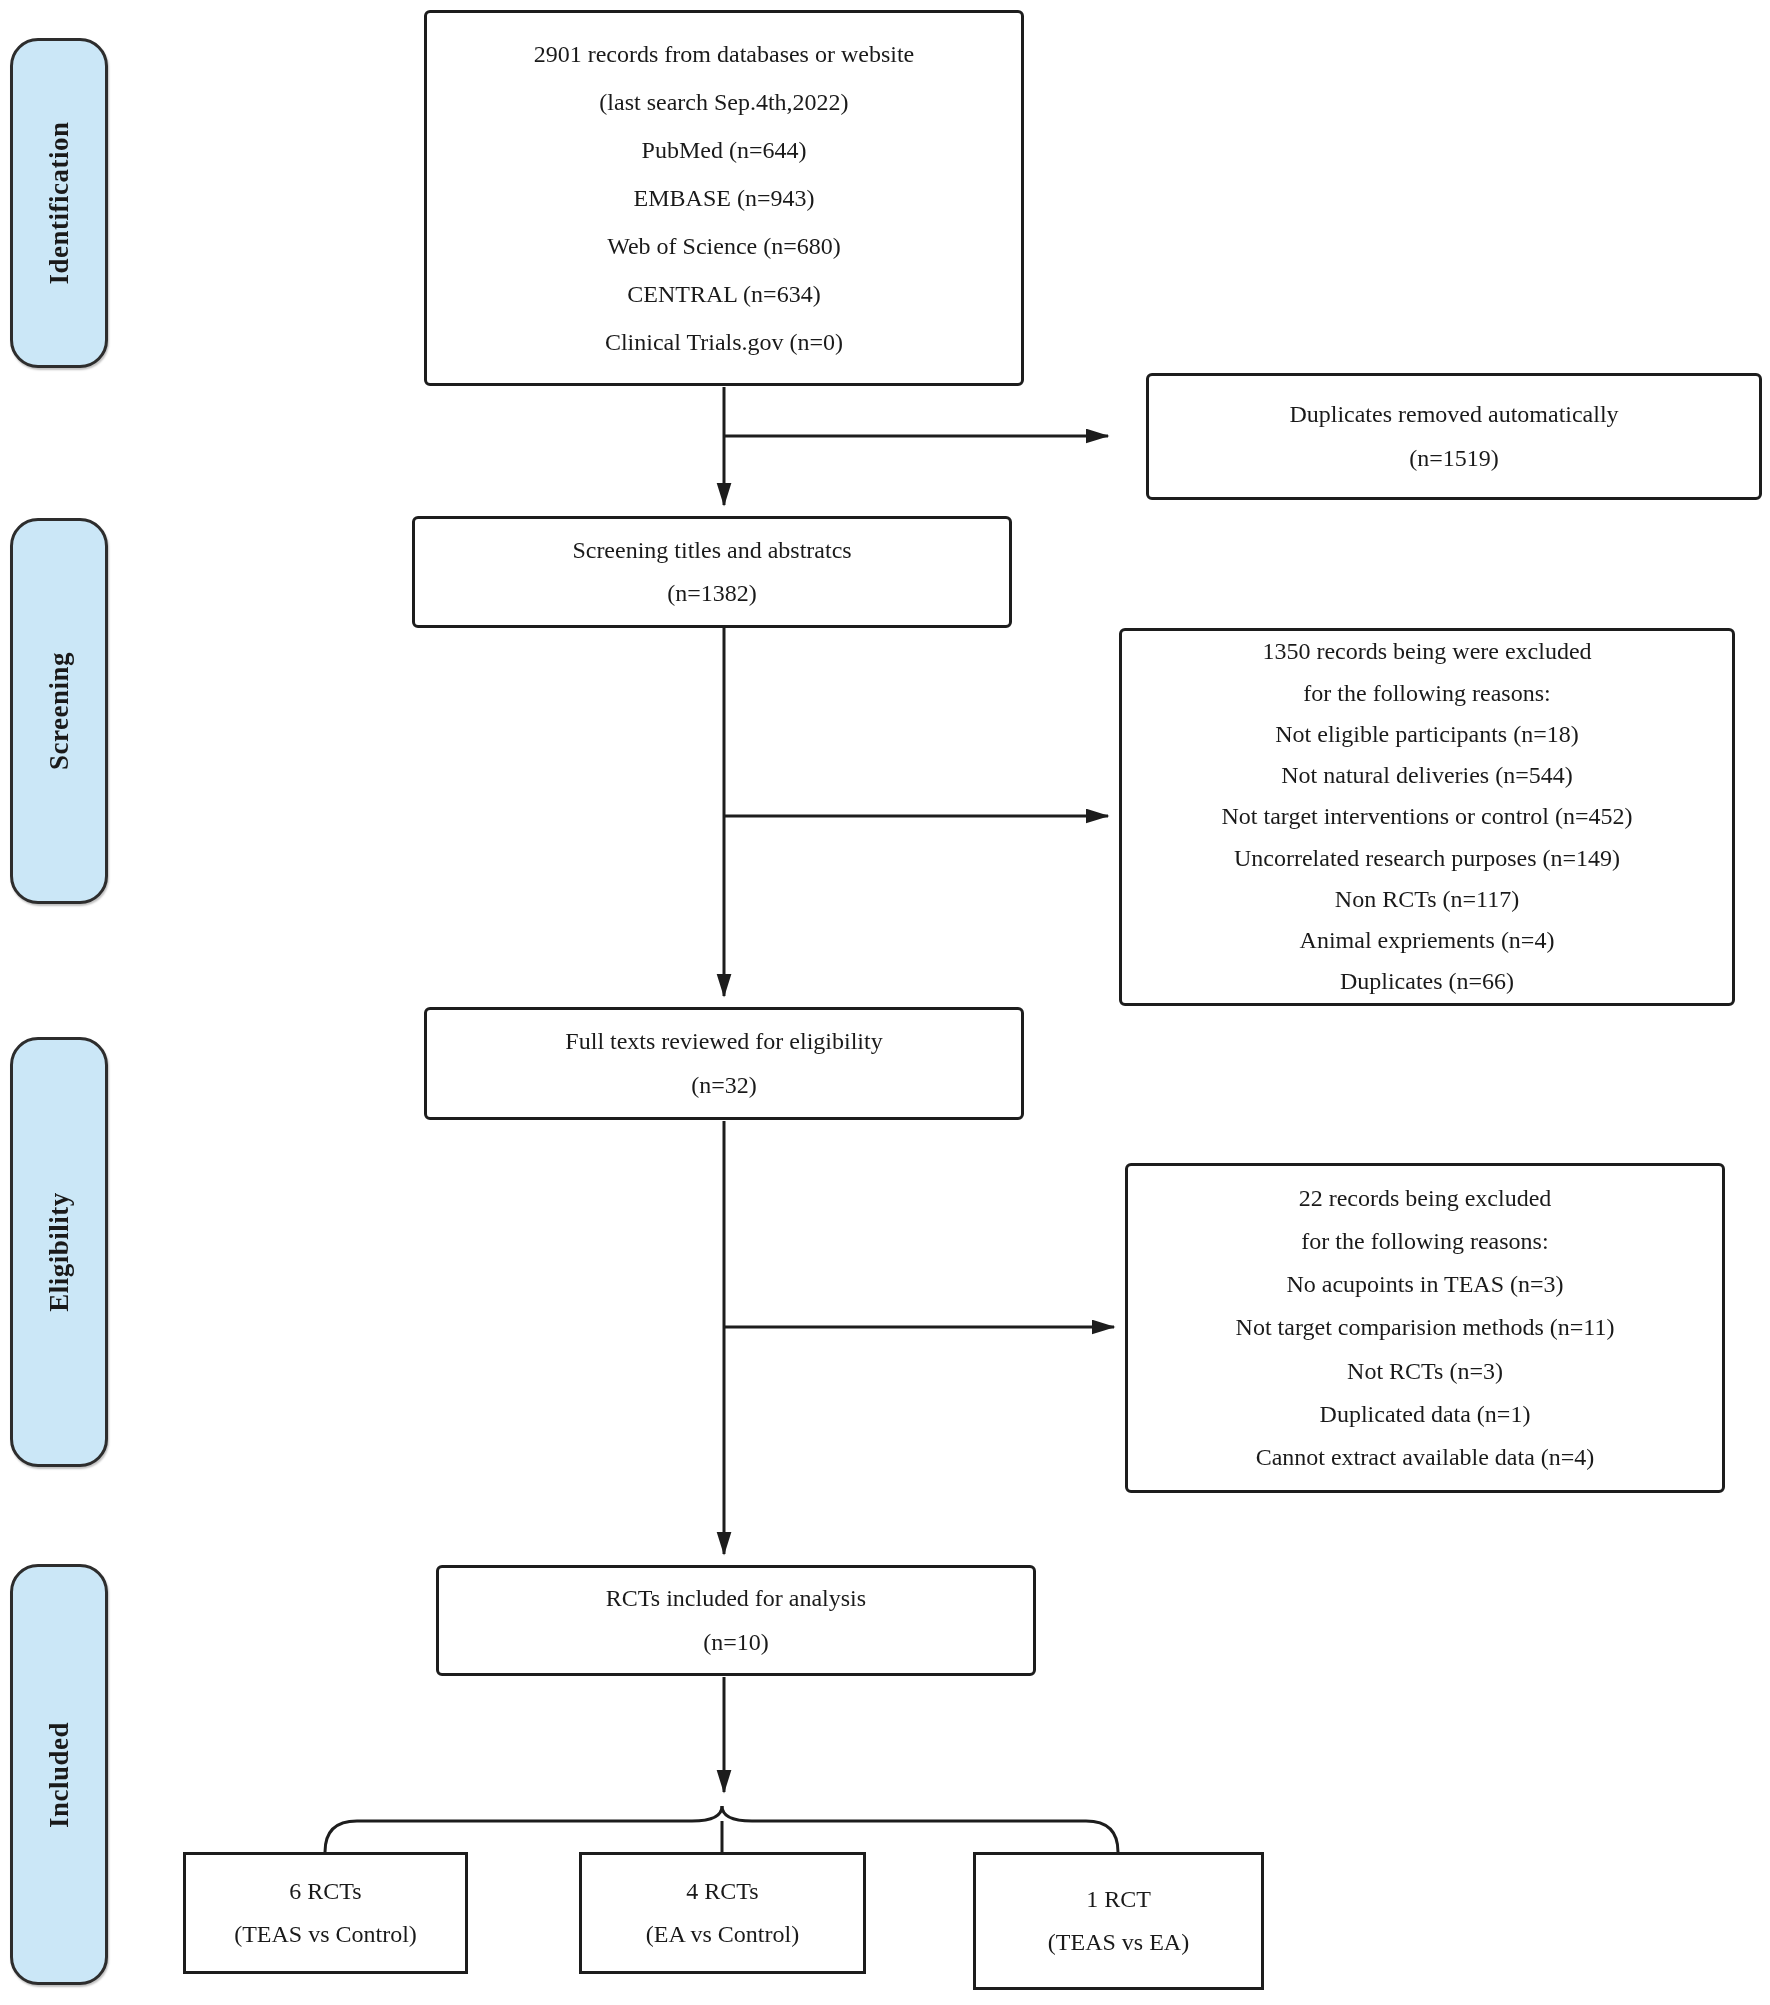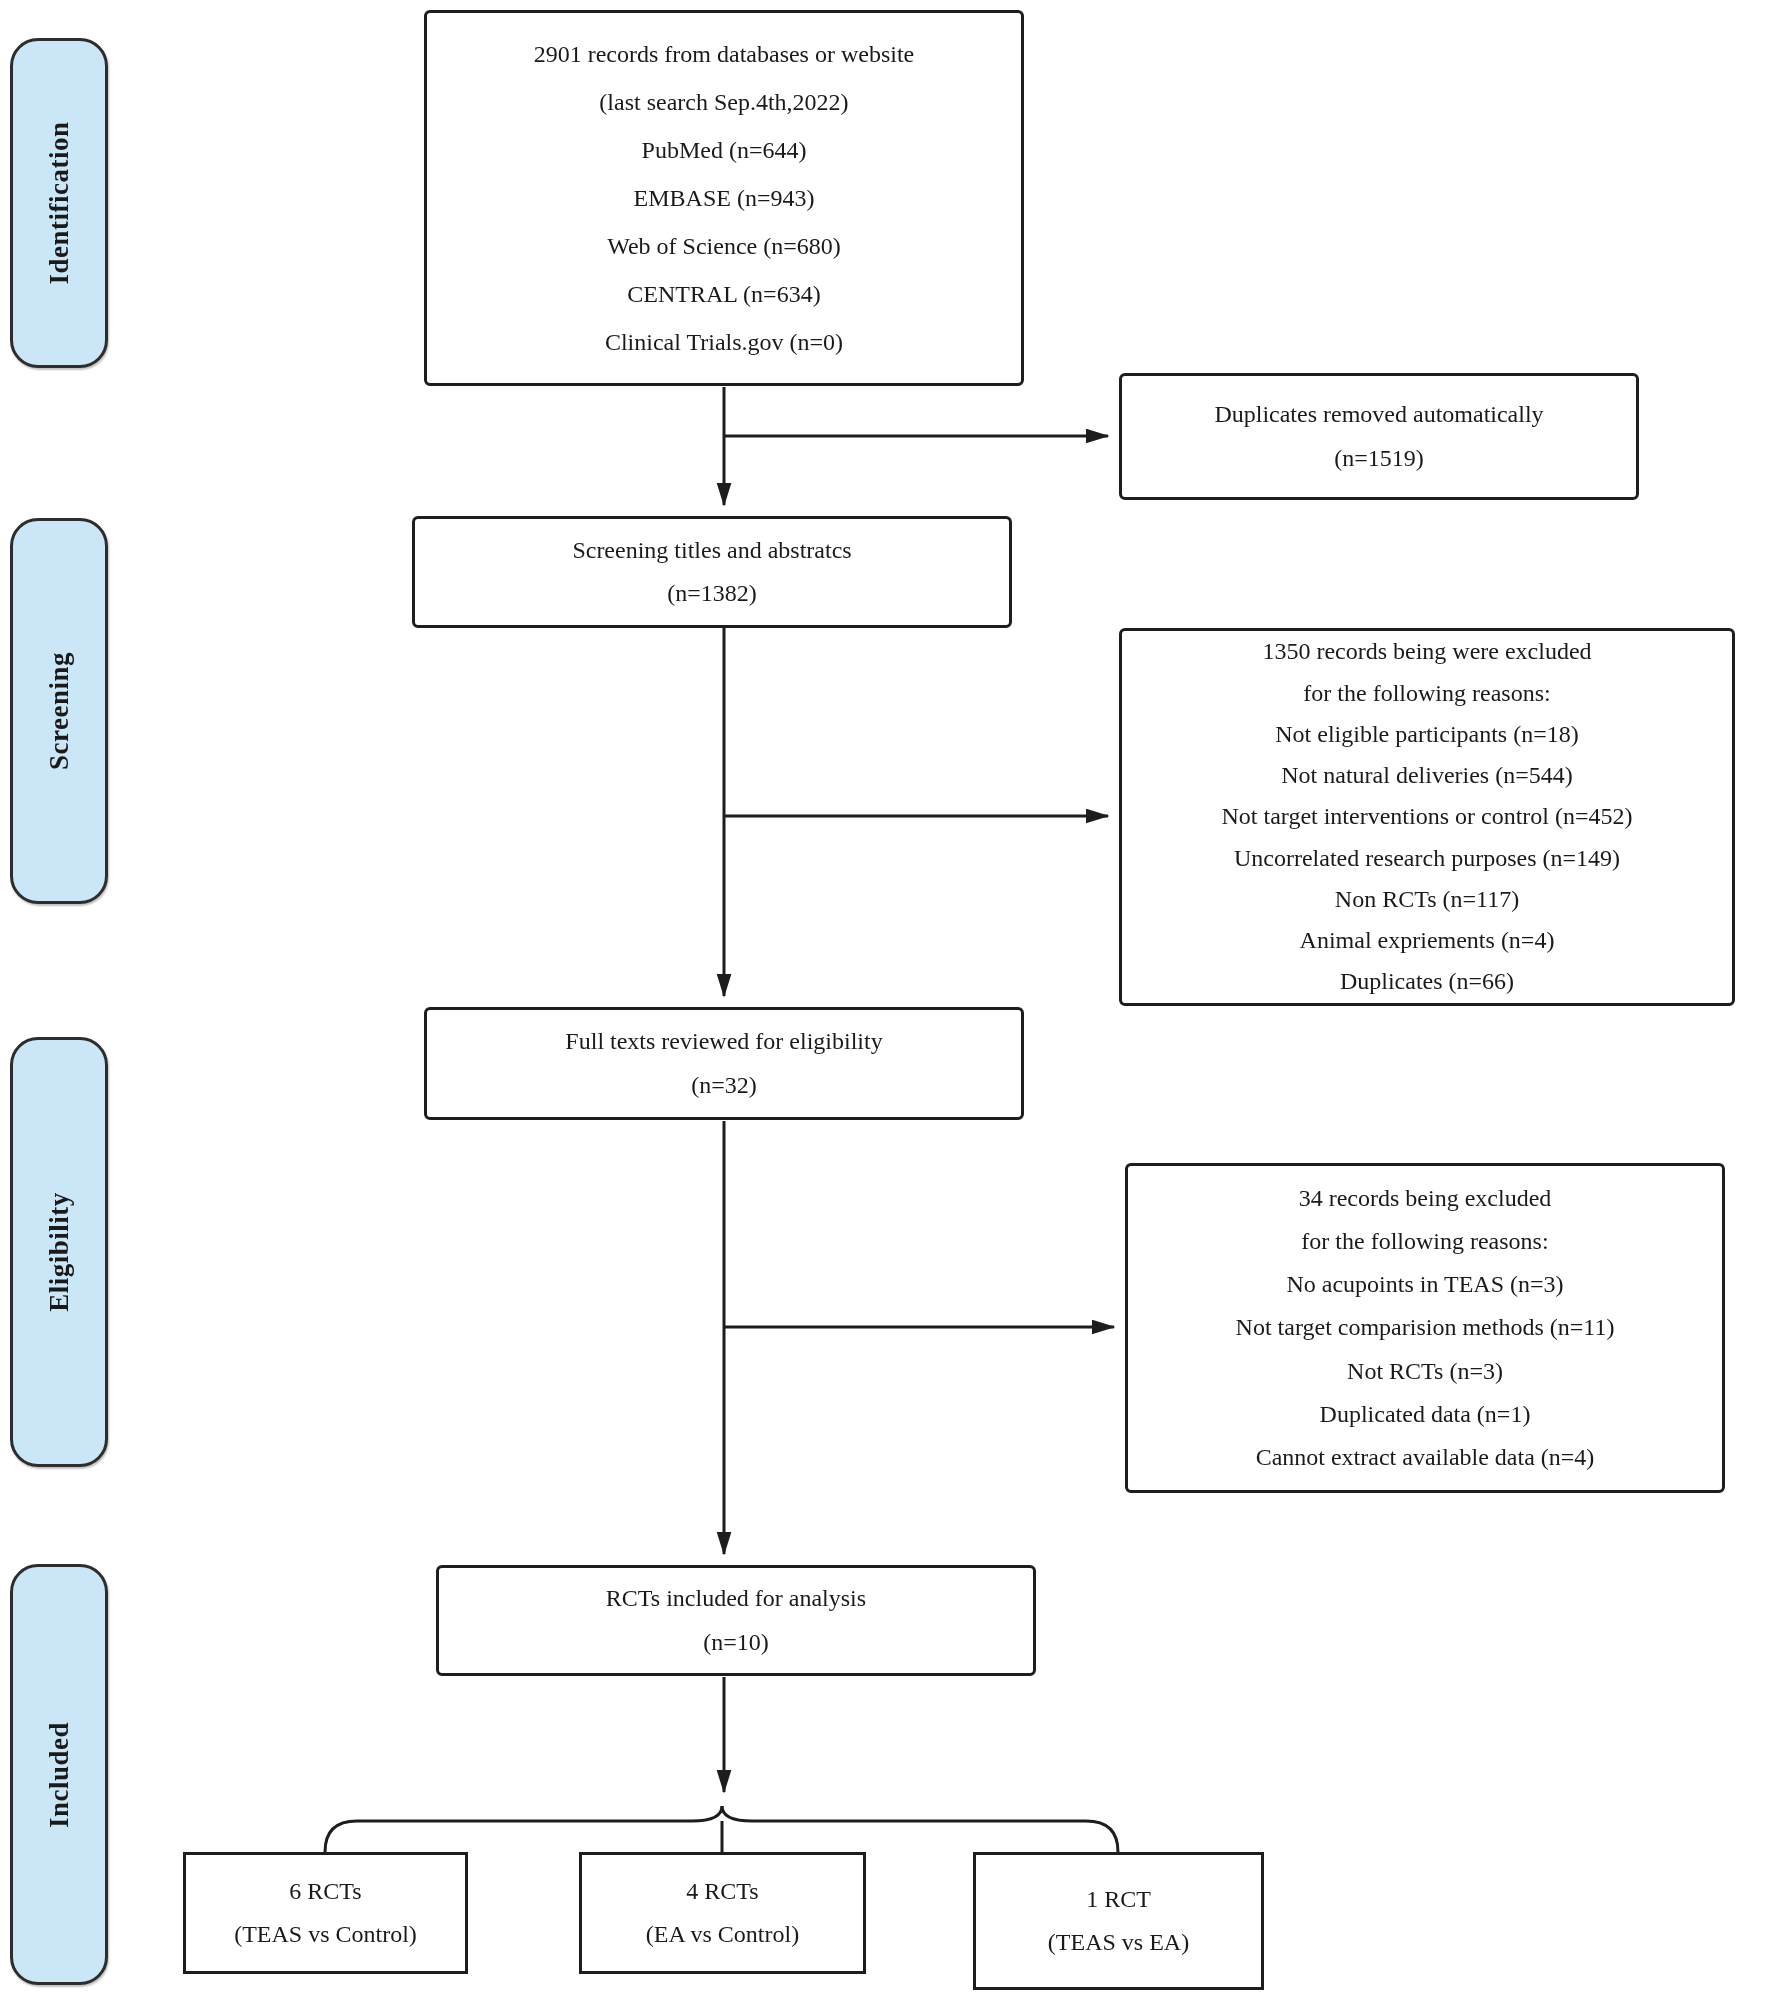--- a/index.html
+++ b/index.html
@@ -91,40 +91,40 @@
   </div>
 
   <div class="box records" style="left:424px;top:10px;width:600px;height:376px">2901 records from databases or website
 (last search Sep.4th,2022)
 PubMed (n=644)
 EMBASE (n=943)
 Web of Science (n=680)
 CENTRAL (n=634)
 Clinical Trials.gov (n=0)</div>
 
-  <div class="box" style="left:1119px;top:373px;width:520px;height:127px">Duplicates removed automatically
+  <div class="box" style="left:1146px;top:373px;width:616px;height:127px">Duplicates removed automatically
 (n=1519)</div>
 
   <div class="box" style="left:412px;top:516px;width:600px;height:112px">Screening titles and abstratcs
 (n=1382)</div>
 
   <div class="box excl1" style="left:1119px;top:628px;width:616px;height:378px">1350 records being were excluded
 for the following reasons:
 Not eligible participants (n=18)
 Not natural deliveries (n=544)
 Not target interventions or control (n=452)
 Uncorrelated research purposes (n=149)
 Non RCTs (n=117)
 Animal expriements (n=4)
 Duplicates (n=66)</div>
 
   <div class="box" style="left:424px;top:1007px;width:600px;height:113px">Full texts reviewed for eligibility
 (n=32)</div>
 
-  <div class="box" style="left:1125px;top:1163px;width:600px;height:330px">34 records being excluded
+  <div class="box" style="left:1125px;top:1163px;width:600px;height:330px">22 records being excluded
 for the following reasons:
 No acupoints in TEAS (n=3)
 Not target comparision methods (n=11)
 Not RCTs (n=3)
 Duplicated data (n=1)
 Cannot extract available data (n=4)</div>
 
   <div class="box" style="left:436px;top:1565px;width:600px;height:111px">RCTs included for analysis
 (n=10)</div>
 

